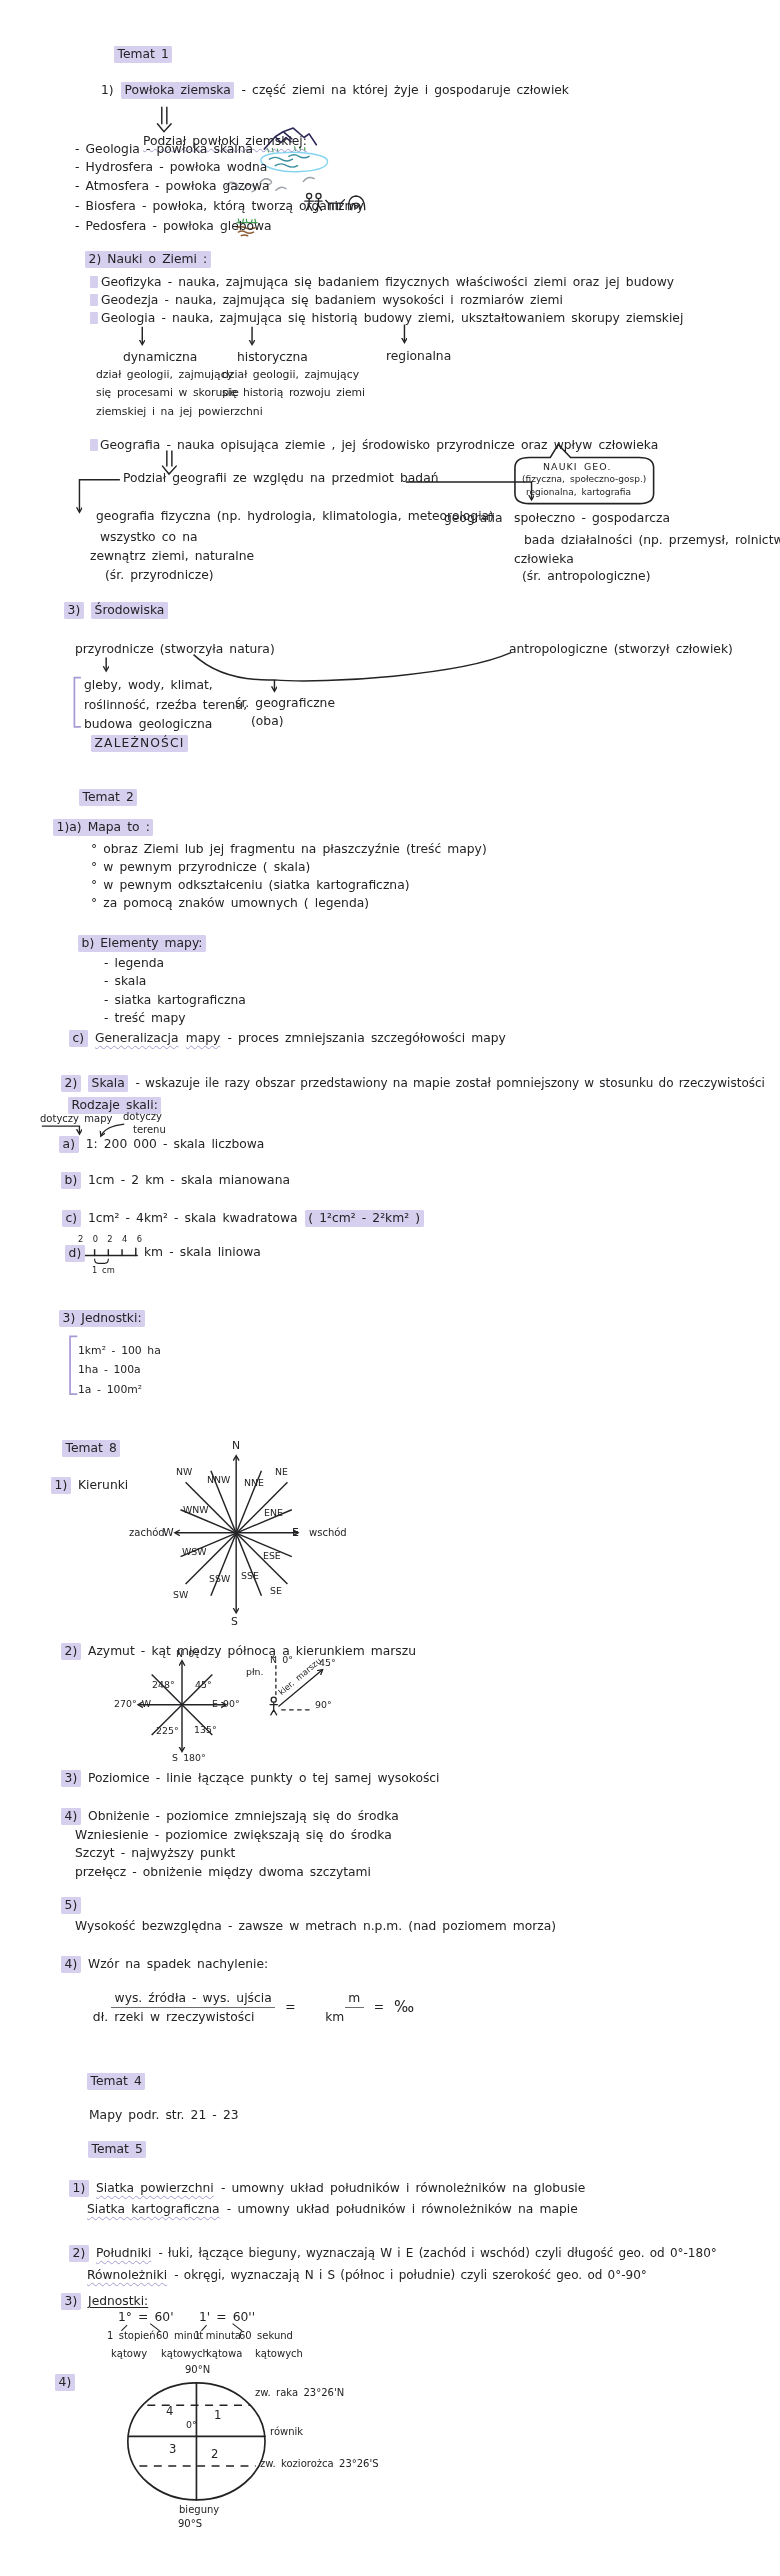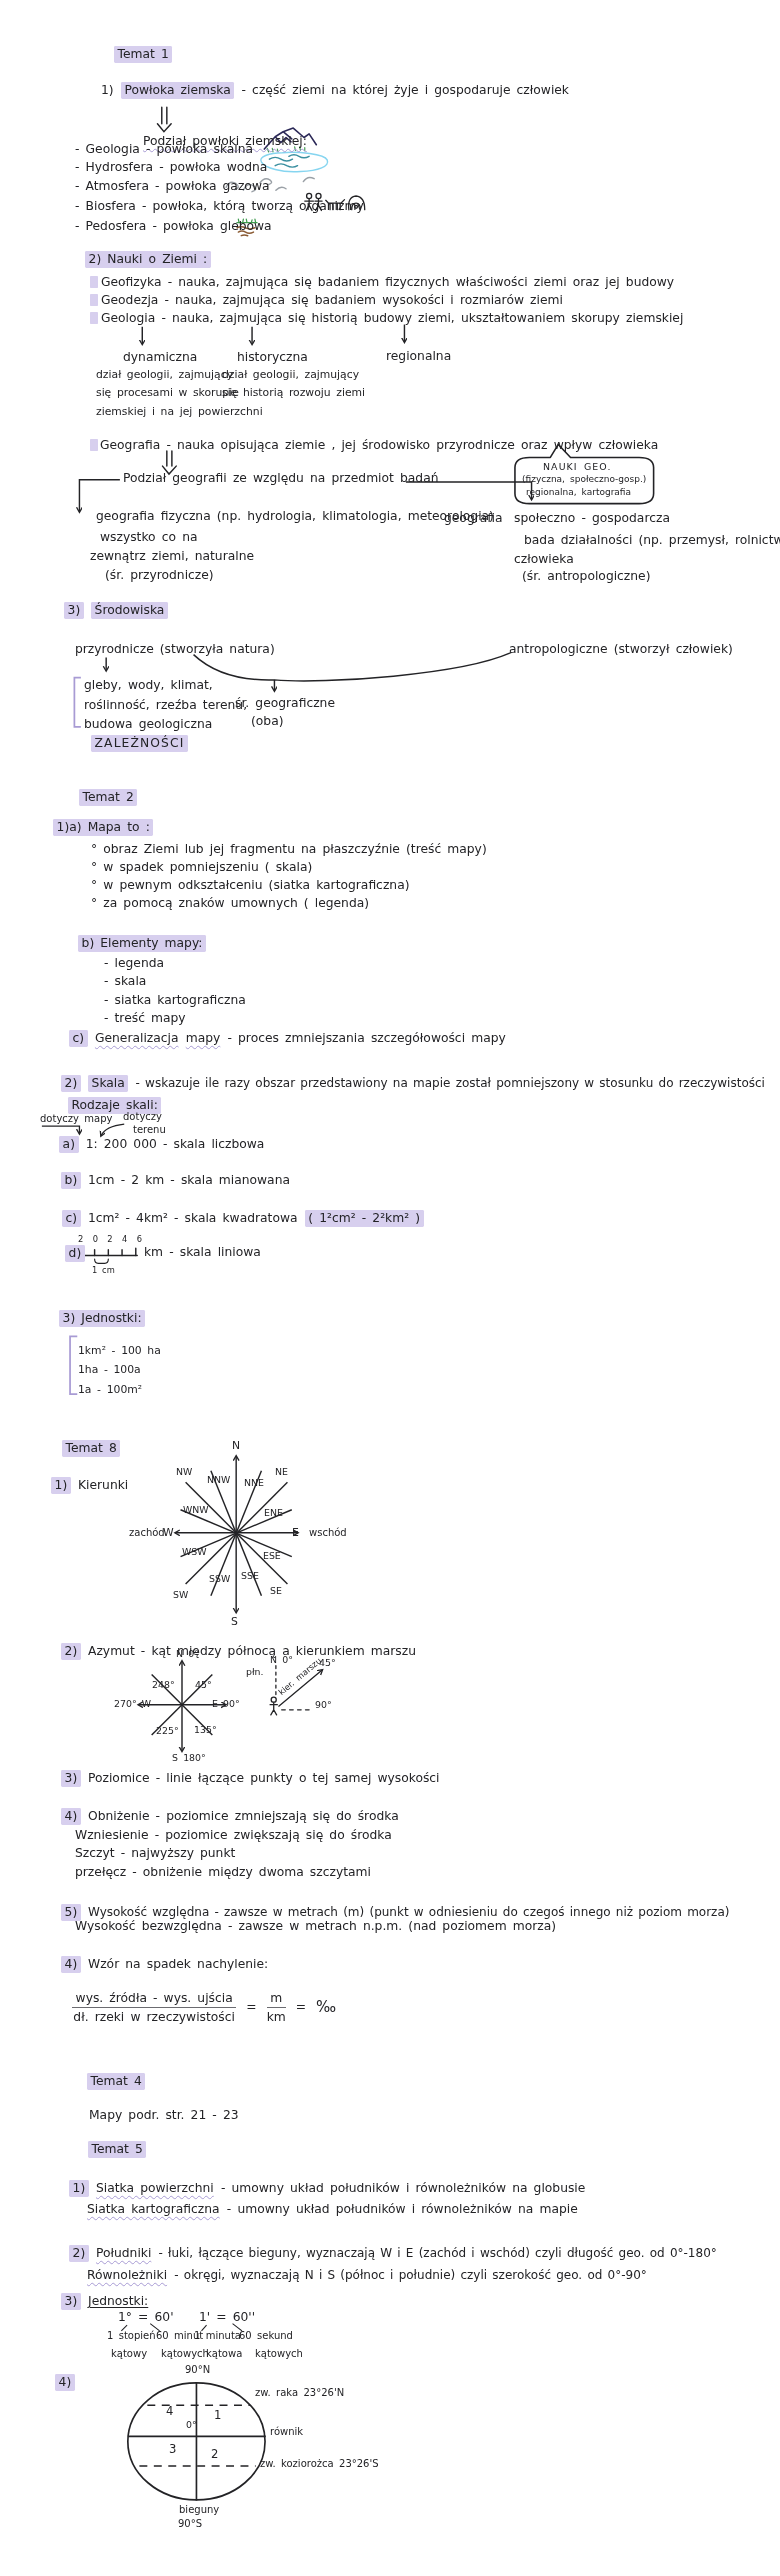--- a/index.html
+++ b/index.html
@@ -14,21 +14,21 @@
   }
   .t{position:absolute;white-space:nowrap;font-size:12.3px;line-height:1.25;word-spacing:2.2px;}
   .row{display:flex;gap:7.2px;align-items:baseline;}
   .long{font-size:12px;word-spacing:1.4px;margin-top:8px;}
   .f15{font-size:10.8px}.f14{font-size:10px}.f13{font-size:9.4px}.f12{font-size:9px}.f11{font-size:8.3px}.f16{font-size:11.6px}
   .hl{background:var(--hl);padding:0.7px 3.6px;border-radius:1.4px;}
   .wavy{text-decoration:underline;text-decoration-style:wavy;text-decoration-color:var(--pu);text-decoration-thickness:1.4px;text-underline-offset:2.9px;}
   .ul{text-decoration:underline;text-decoration-thickness:1.1px;text-underline-offset:2.2px;}
   .mark{position:absolute;width:8px;height:12.3px;background:var(--hl);border-radius:0.7px;}
   .frac{display:inline-flex;flex-direction:column;align-items:center;line-height:1.2;}
-  .frac .top{border-bottom:1.4px solid #6b6b70;padding:0 3.6px 1.4px;}
+  .frac .top{border-bottom:1.4px solid #6b6b70;padding:0 3.6px 1.4px;margin-left:39px;}
   .frac .bot{padding-top:1.4px;}
   .formula{display:flex;align-items:center;gap:10px;}
   svg.strokes{position:absolute;left:0;top:0;pointer-events:none;}
   .rot{transform:rotate(-40deg);transform-origin:left bottom;}
   .sp1{letter-spacing:1.1px;}
   .ticks{display:flex;gap:9.4px;}
 </style>
 </head>
 <body>
 
@@ -206,21 +206,21 @@
 <div class="t" style="left:84px;top:698px">roślinność, rzeźba terenu,</div>
 <div class="t" style="left:84px;top:717px">budowa geologiczna</div>
 <div class="t hl sp1" style="left:91px;top:735px">ZALEŻNOŚCI</div>
 <div class="t" style="left:235px;top:696px">śr. geograficzne</div>
 <div class="t" style="left:251px;top:714px">(oba)</div>
 
 <div class="t hl" style="left:79px;top:789px">Temat 2</div>
 
 <div class="t hl" style="left:53px;top:819px">1)a) Mapa to :</div>
 <div class="t" style="left:91px;top:842px">° obraz Ziemi lub jej fragmentu na płaszczyźnie (treść mapy)</div>
-<div class="t" style="left:91px;top:860px">° w spadek pomniejszeniu ( skala)</div>
+<div class="t" style="left:91px;top:860px">° w pewnym przyrodnicze ( skala)</div>
 <div class="t" style="left:91px;top:878px">° w pewnym odkształceniu (siatka kartograficzna)</div>
 <div class="t" style="left:91px;top:896px">° za pomocą znaków umownych ( legenda)</div>
 
 <div class="t hl" style="left:78px;top:935px">b) Elementy mapy:</div>
 <div class="t" style="left:104px;top:956px">- legenda</div>
 <div class="t" style="left:104px;top:974px">- skala</div>
 <div class="t" style="left:104px;top:993px">- siatka kartograficzna</div>
 <div class="t" style="left:104px;top:1011px">- treść mapy</div>
 
 <div class="t row" style="left:69px;top:1030px">
@@ -320,21 +320,20 @@
 <div class="t row" style="left:61px;top:1808px">
   <span class="hl">4)</span>
   <span>Obniżenie - poziomice zmniejszają się do środka</span>
 </div>
 <div class="t" style="left:75px;top:1828px">Wzniesienie - poziomice zwiększają się do środka</div>
 <div class="t" style="left:75px;top:1846px">Szczyt - najwyższy punkt</div>
 <div class="t" style="left:75px;top:1865px">przełęcz - obniżenie między dwoma szczytami</div>
 
 <div class="t row" style="left:61px;top:1897px">
   <span class="hl">5)</span>
-  <span class="long">Wysokość względna - zawsze w metrach (m) (punkt w odniesieniu do czegoś innego niż poziom morza)</span>
 </div>
 <div class="t" style="left:75px;top:1919px">Wysokość bezwzględna - zawsze w metrach n.p.m. (nad poziomem morza)</div>
 
 <div class="t row" style="left:61px;top:1956px">
   <span class="hl">4)</span>
   <span>Wzór na spadek nachylenie:</span>
 </div>
 <div class="t formula" style="left:72px;top:1991px">
   <span class="frac">
     <span class="top">wys. źródła - wys. ujścia</span>

